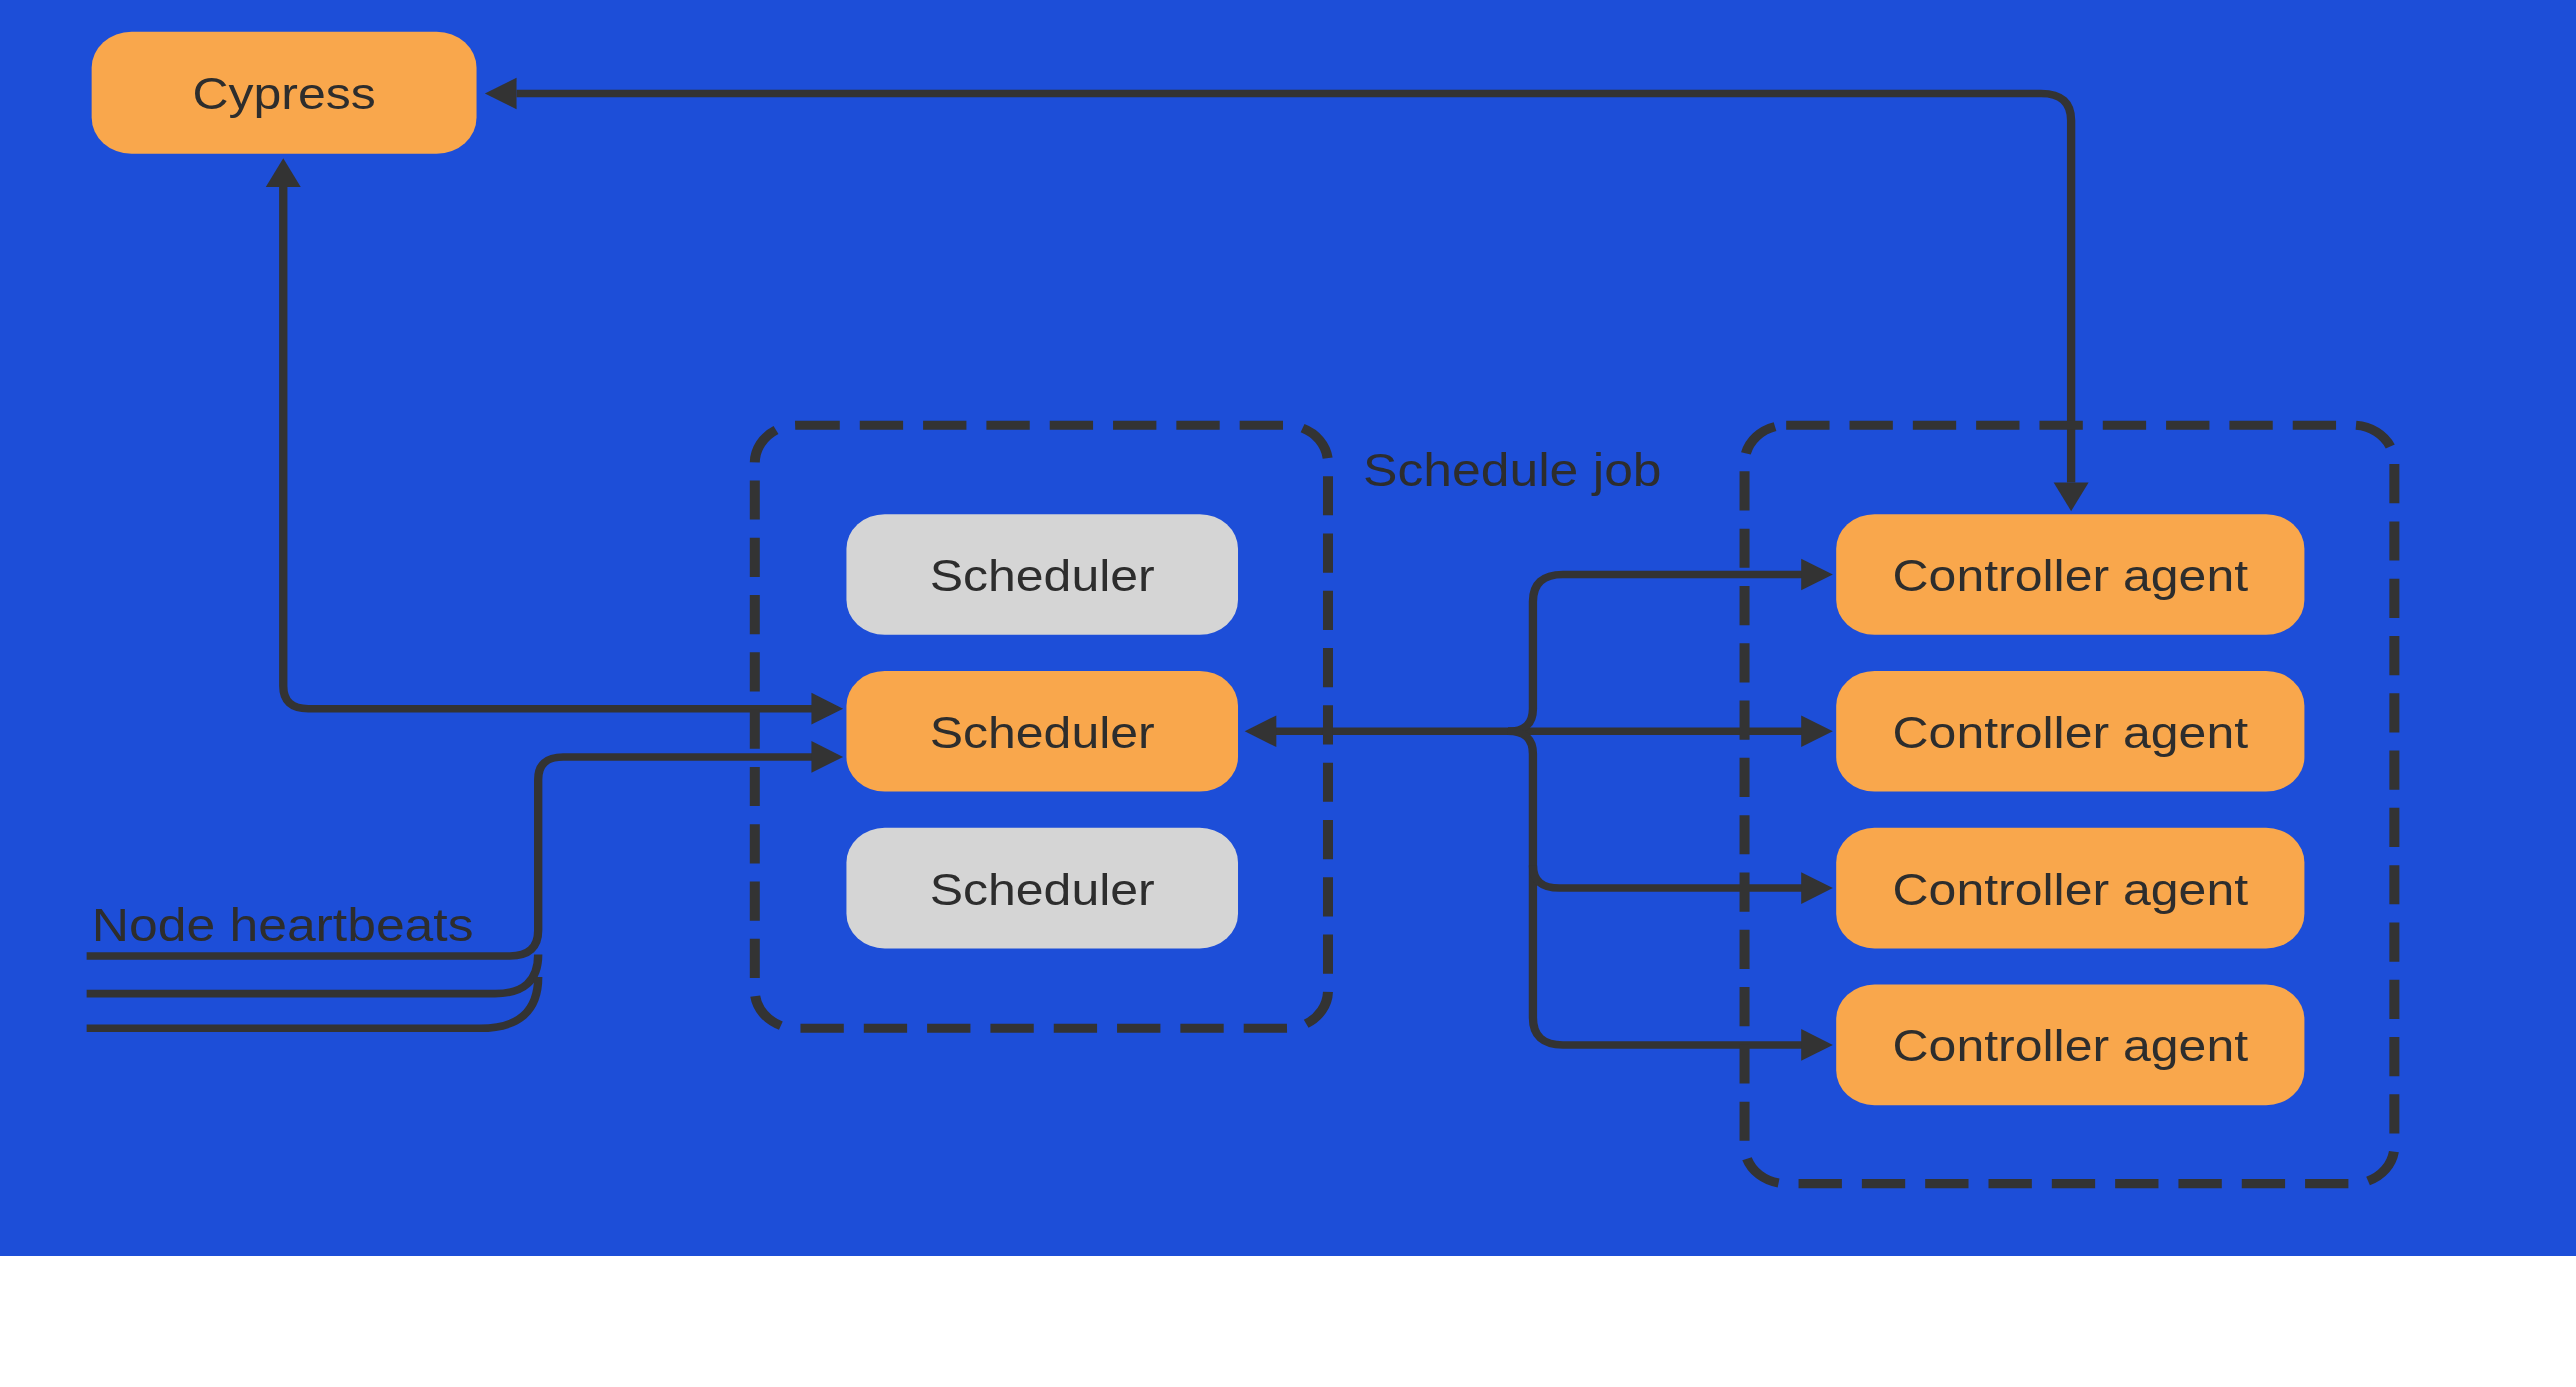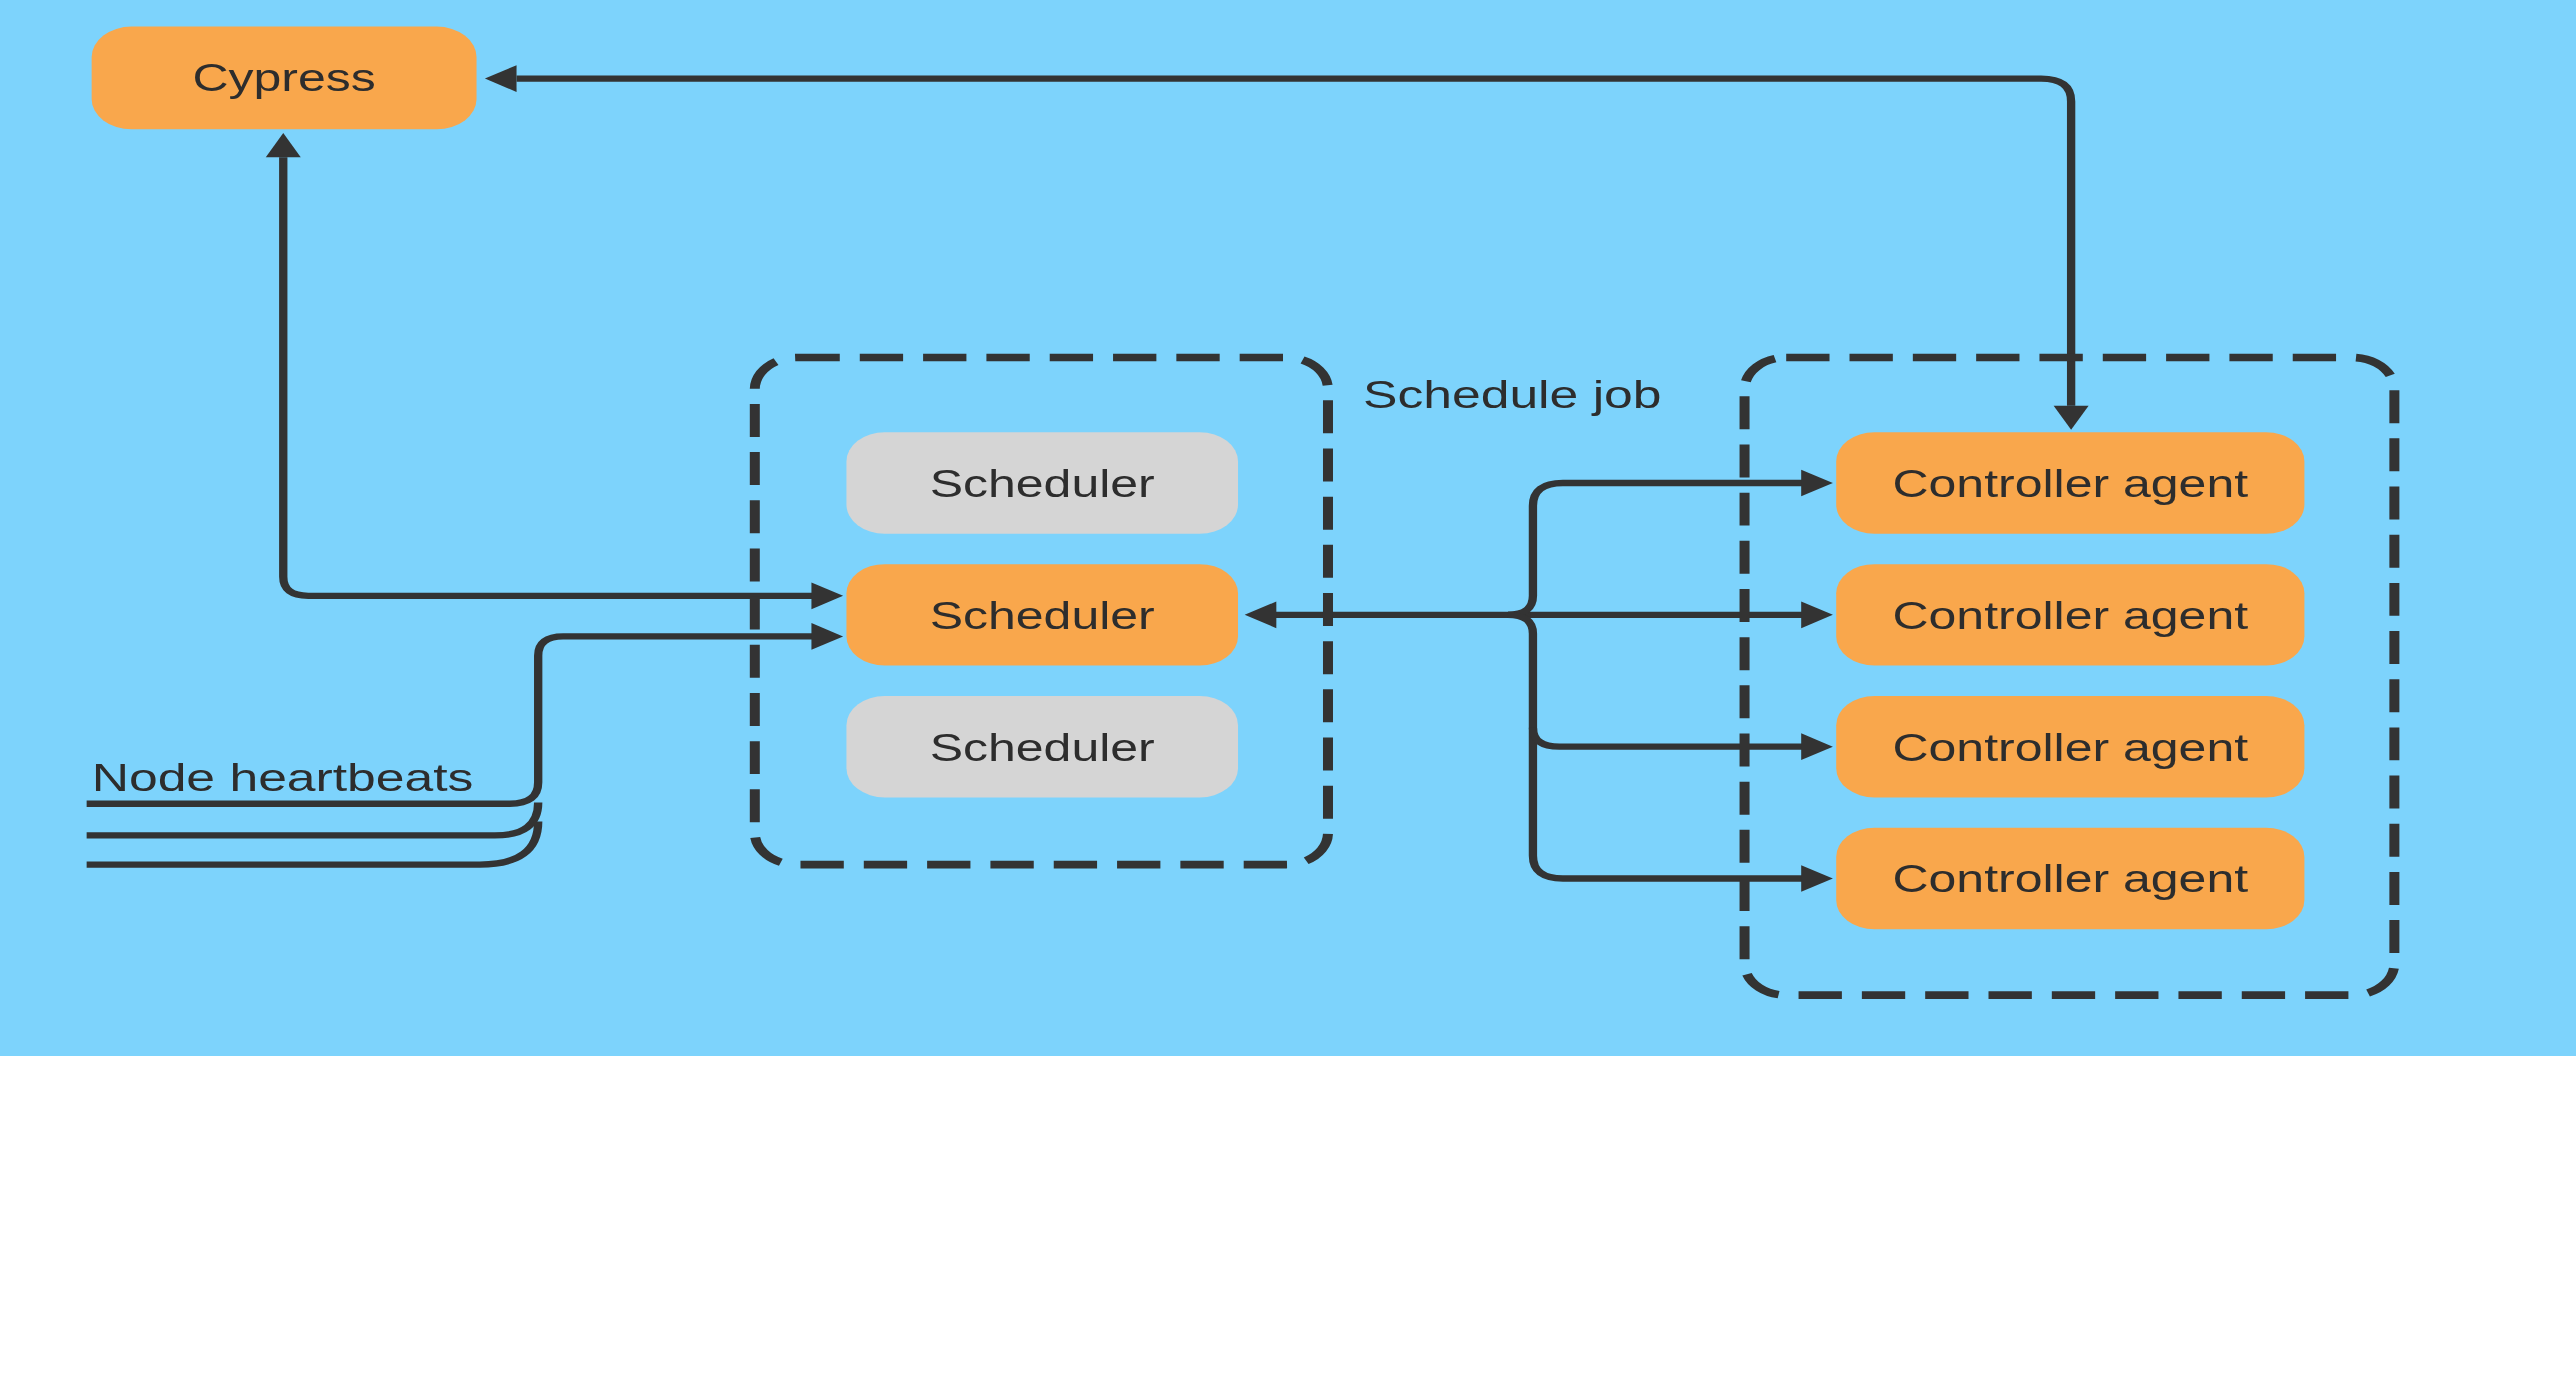--- a/index.html
+++ b/index.html
@@ -1,16 +1,16 @@
 <!DOCTYPE html>
 <html style="font-size:10.3px"><head>
 <meta charset="utf-8">
 <style>
   html,body{margin:0;padding:0;background:#ffffff;}
-  .canvas{width:2576px;height:1056px;position:relative;background:#7dd3fc;}
+  .canvas{width:2576px;height:1256px;position:relative;background:#1d4ed8;}
   svg{display:block;width:100%;height:100%;}
   .edge{fill:none;stroke:#333333;stroke-width:5;}
   .hb{fill:none;stroke:#333333;stroke-width:5;}
   .dashedbox{fill:none;stroke:#333333;stroke-width:6;stroke-dasharray:26 12;}
   .ah{fill:#333333;stroke:none;}
   text{font-family:"Liberation Sans","DejaVu Sans",sans-serif;fill:#2D2D2D;}
   .node-label{font-size:30px;text-anchor:middle;}
   .free-label{font-size:31px;text-anchor:start;}
 </style>
 </head>

